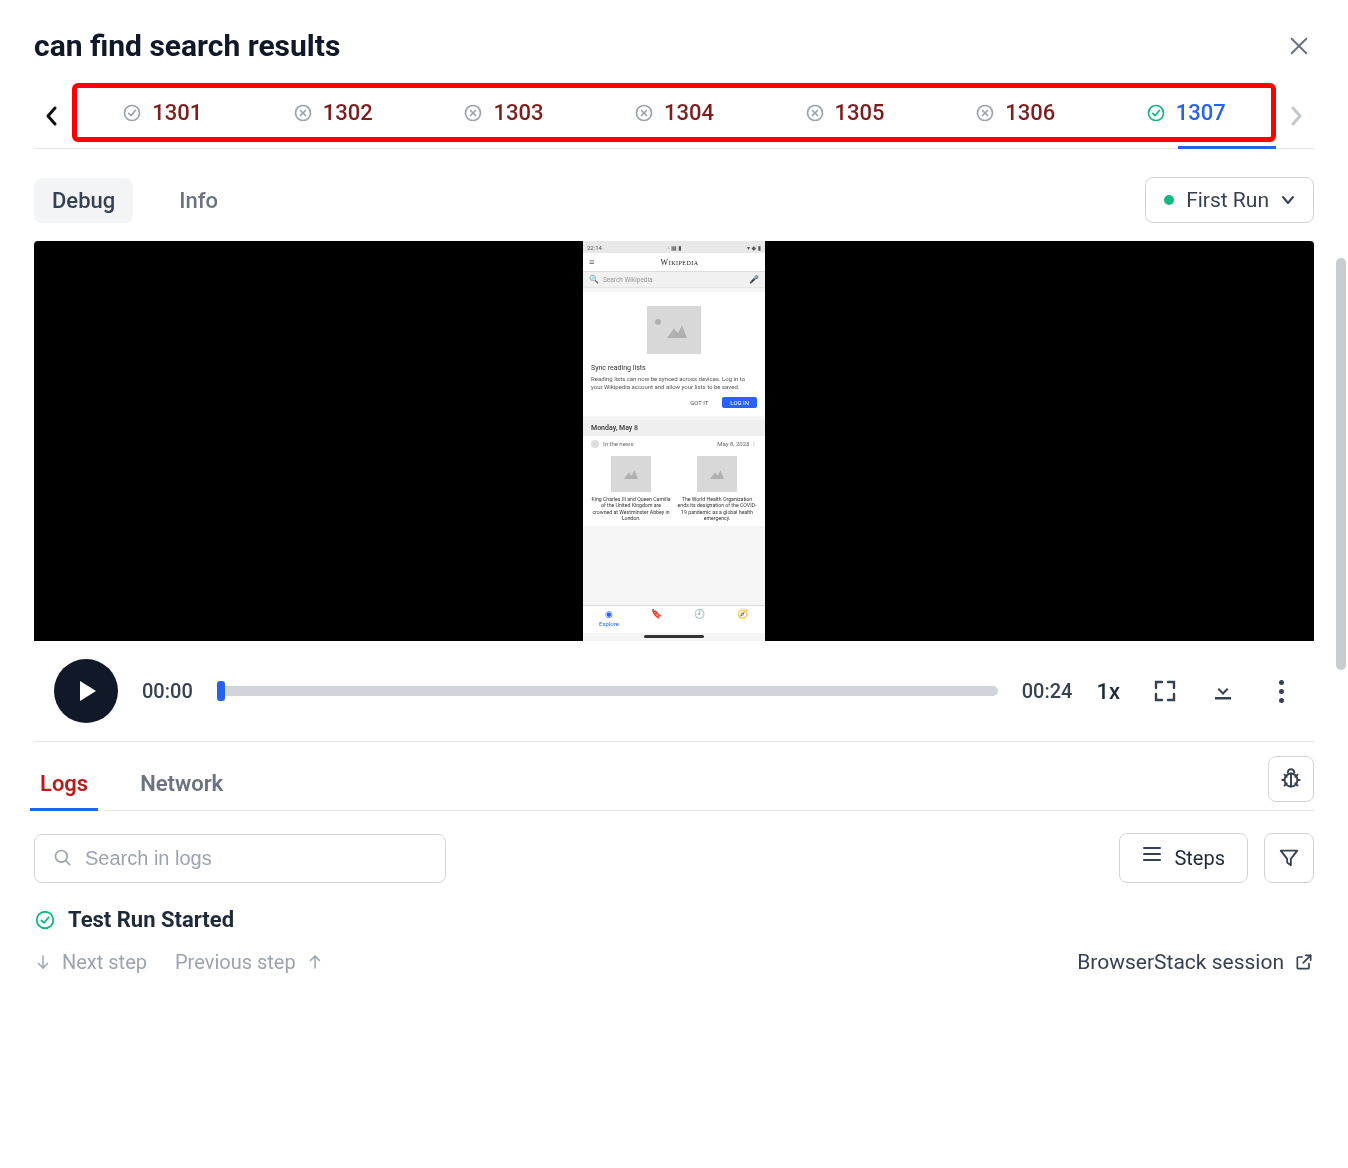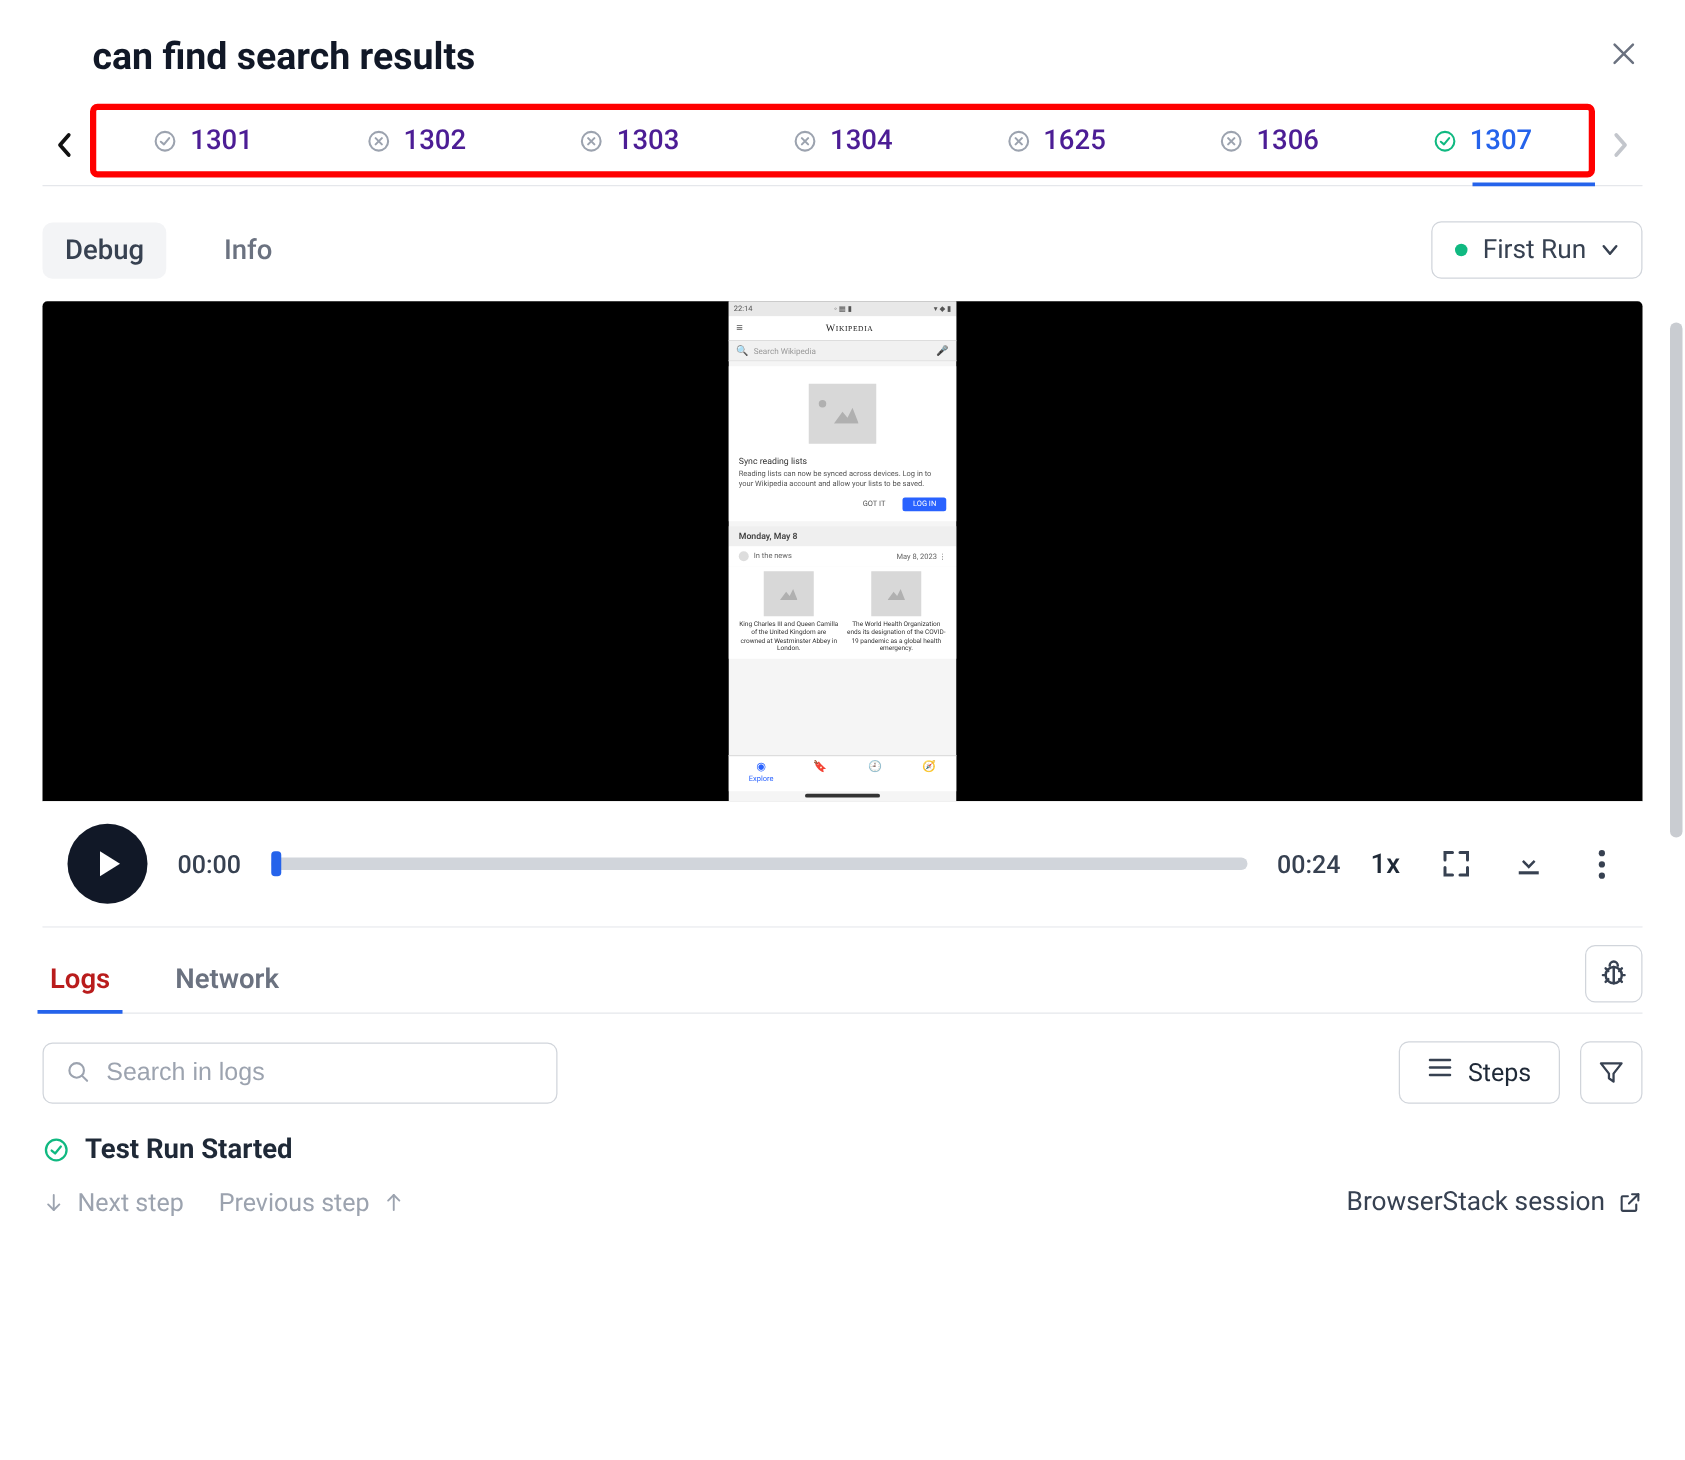--- a/index.html
+++ b/index.html
@@ -16,24 +16,24 @@
   .page {
     padding: 0 34px;
     height: 100%;
     display: flex;
     flex-direction: column;
   }
 
   
   .header {
     display: flex;
+    align-items: center;
     justify-content: space-between;
     padding-top: 28px;
     padding-bottom: 10px;
-    margin-left: 40px;
   }
   .page-title {
     font-size: 30px;
     font-weight: 700;
     color: #111827;
   }
   .close-btn {
     font-size: 28px;
     color: #6b7280;
     cursor: pointer;
@@ -73,21 +73,21 @@
     align-items: center;
     gap: 10px;
     padding: 6px 18px;
     cursor: pointer;
     flex: 1;
     justify-content: center;
   }
   .run-num {
     font-size: 22px;
     font-weight: 500;
-    color: #4c1d95;
+    color: #7f1d1d;
   }
   .run-item.active .run-num {
     color: #2563eb;
   }
   .run-icon {
     width: 20px;
     height: 20px;
     display: inline-flex;
     align-items: center;
     justify-content: center;
@@ -393,21 +393,21 @@
       </div>
 
       <div class="run-item">
         <span class="run-icon">
           <svg width="20" height="20" viewBox="0 0 24 24" fill="none" stroke="#9ca3af" stroke-width="2">
               <circle cx="12" cy="12" r="9"></circle>
               <line x1="9" y1="9" x2="15" y2="15" stroke-linecap="round"></line>
               <line x1="15" y1="9" x2="9" y2="15" stroke-linecap="round"></line>
             </svg>
         </span>
-        <span class="run-num">1625</span>
+        <span class="run-num">1305</span>
       </div>
 
       <div class="run-item">
         <span class="run-icon">
           <svg width="20" height="20" viewBox="0 0 24 24" fill="none" stroke="#9ca3af" stroke-width="2">
               <circle cx="12" cy="12" r="9"></circle>
               <line x1="9" y1="9" x2="15" y2="15" stroke-linecap="round"></line>
               <line x1="15" y1="9" x2="9" y2="15" stroke-linecap="round"></line>
             </svg>
         </span>

